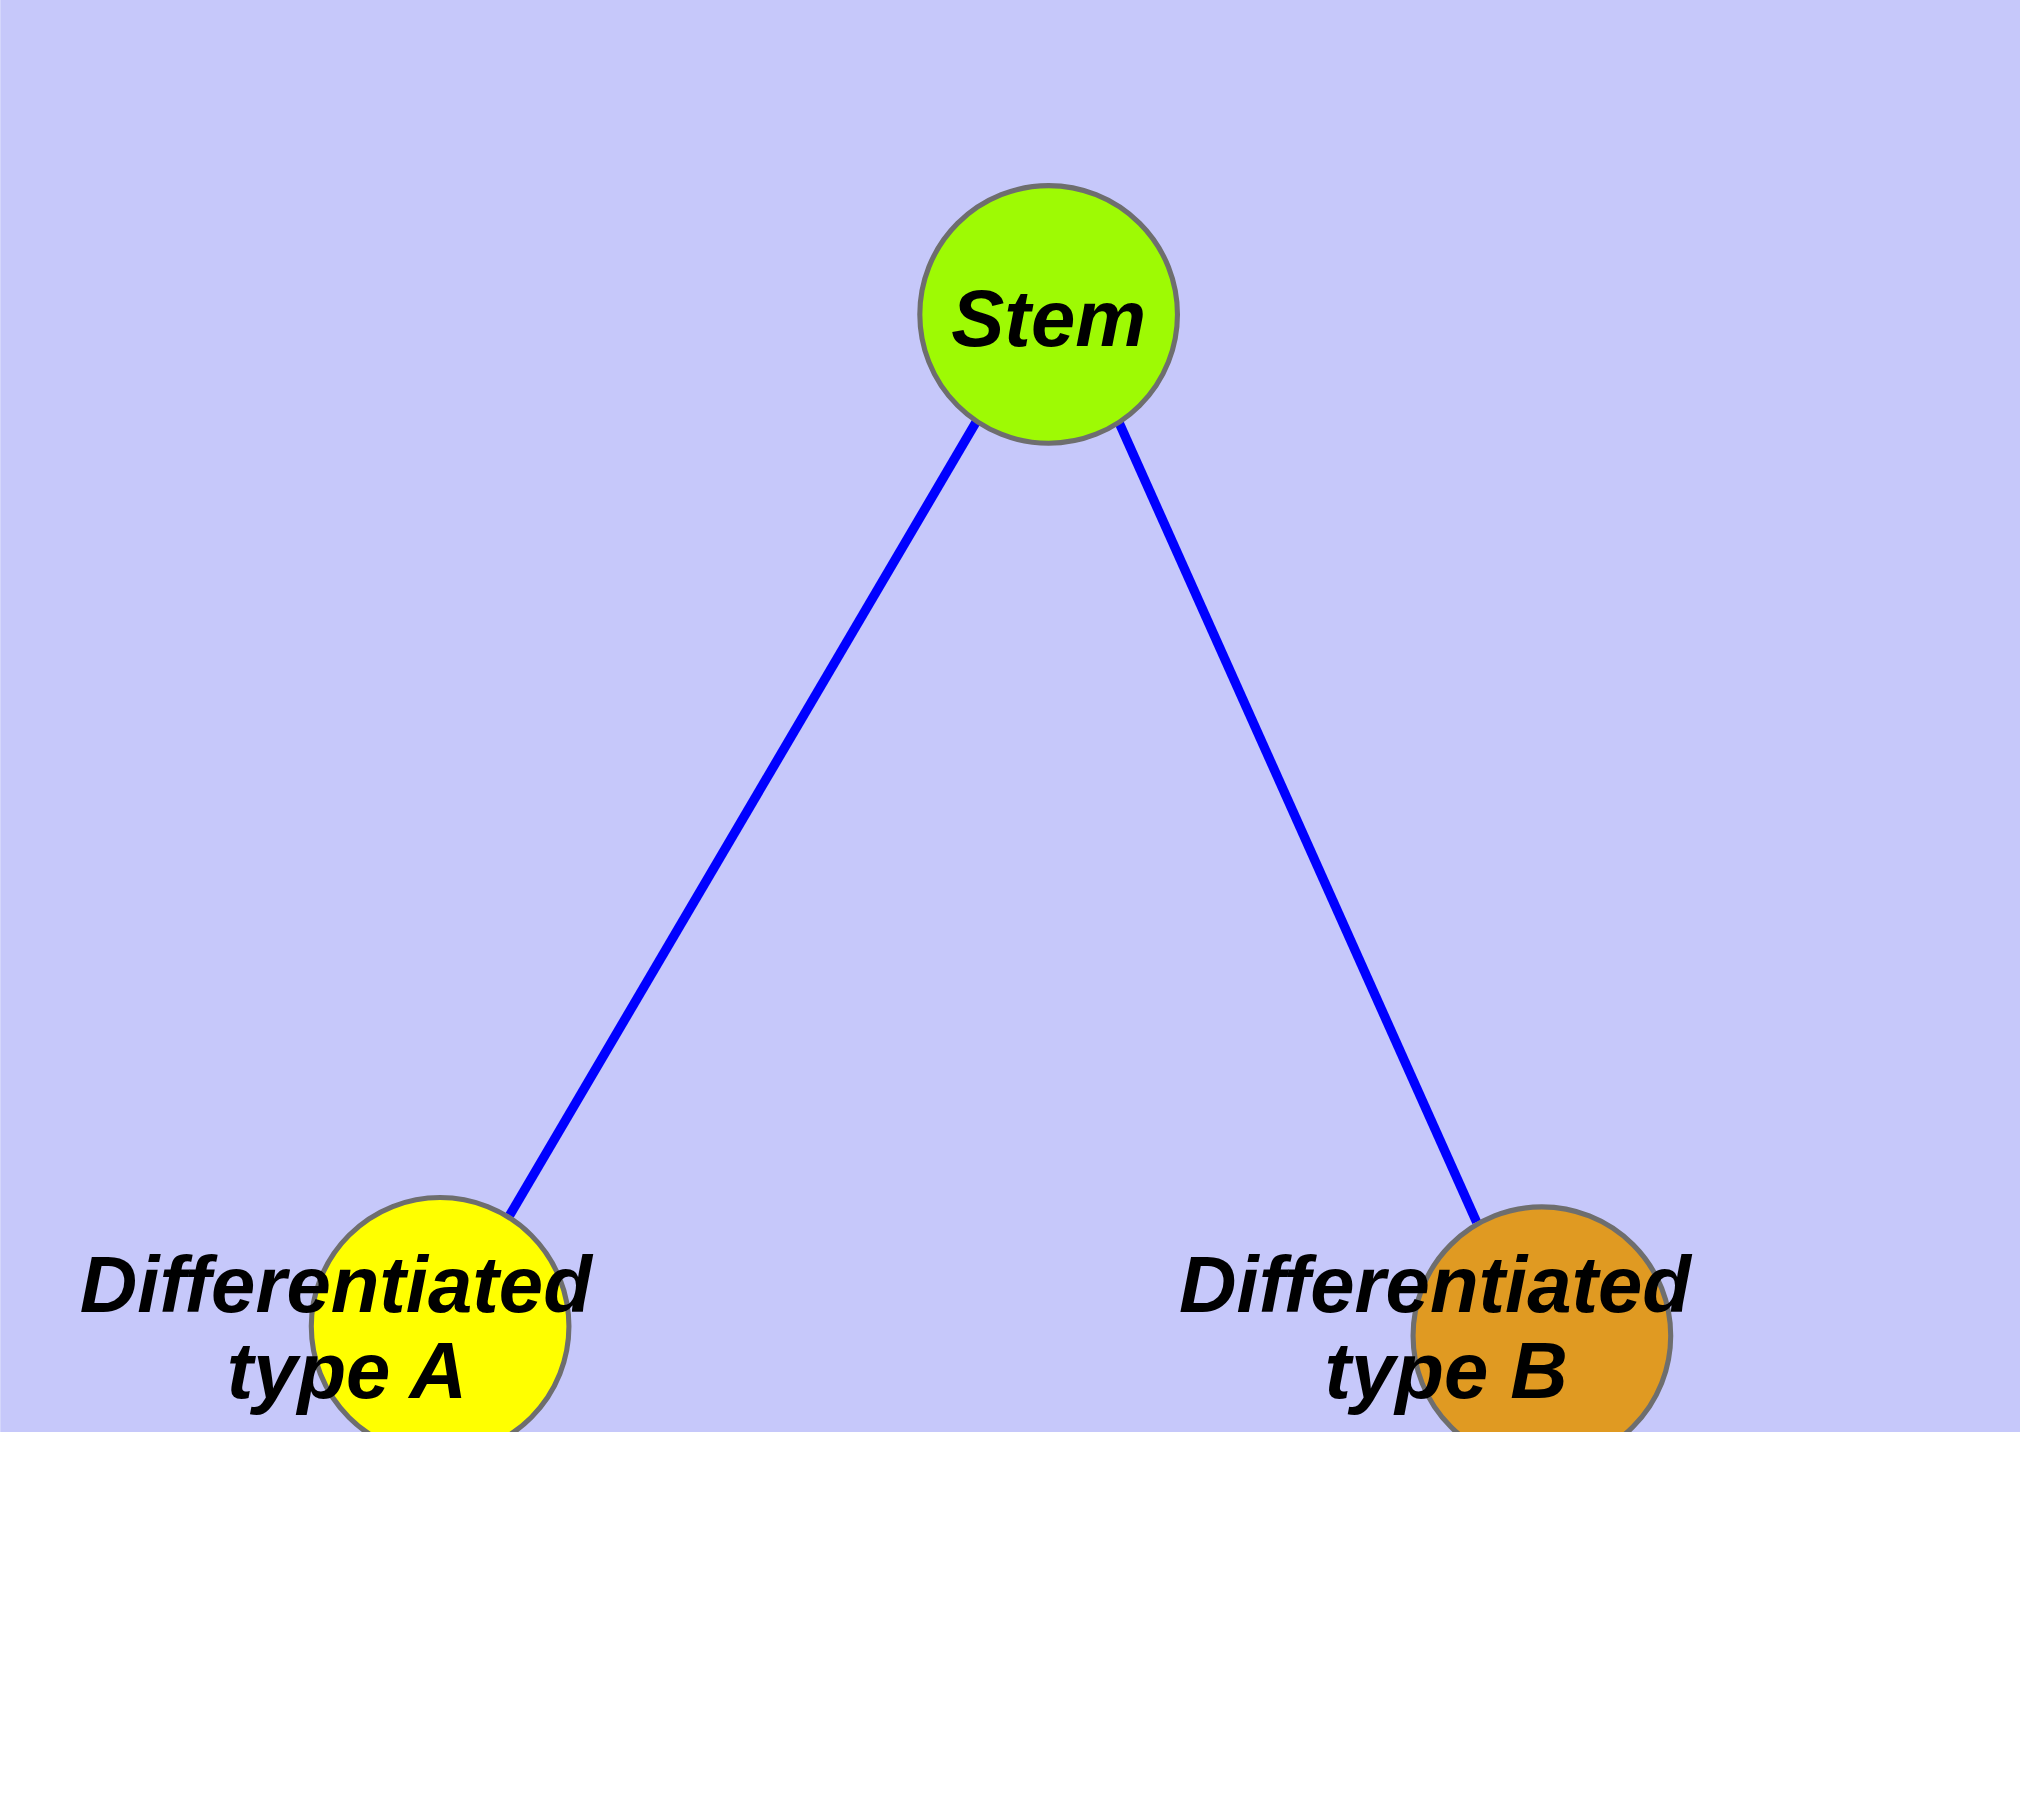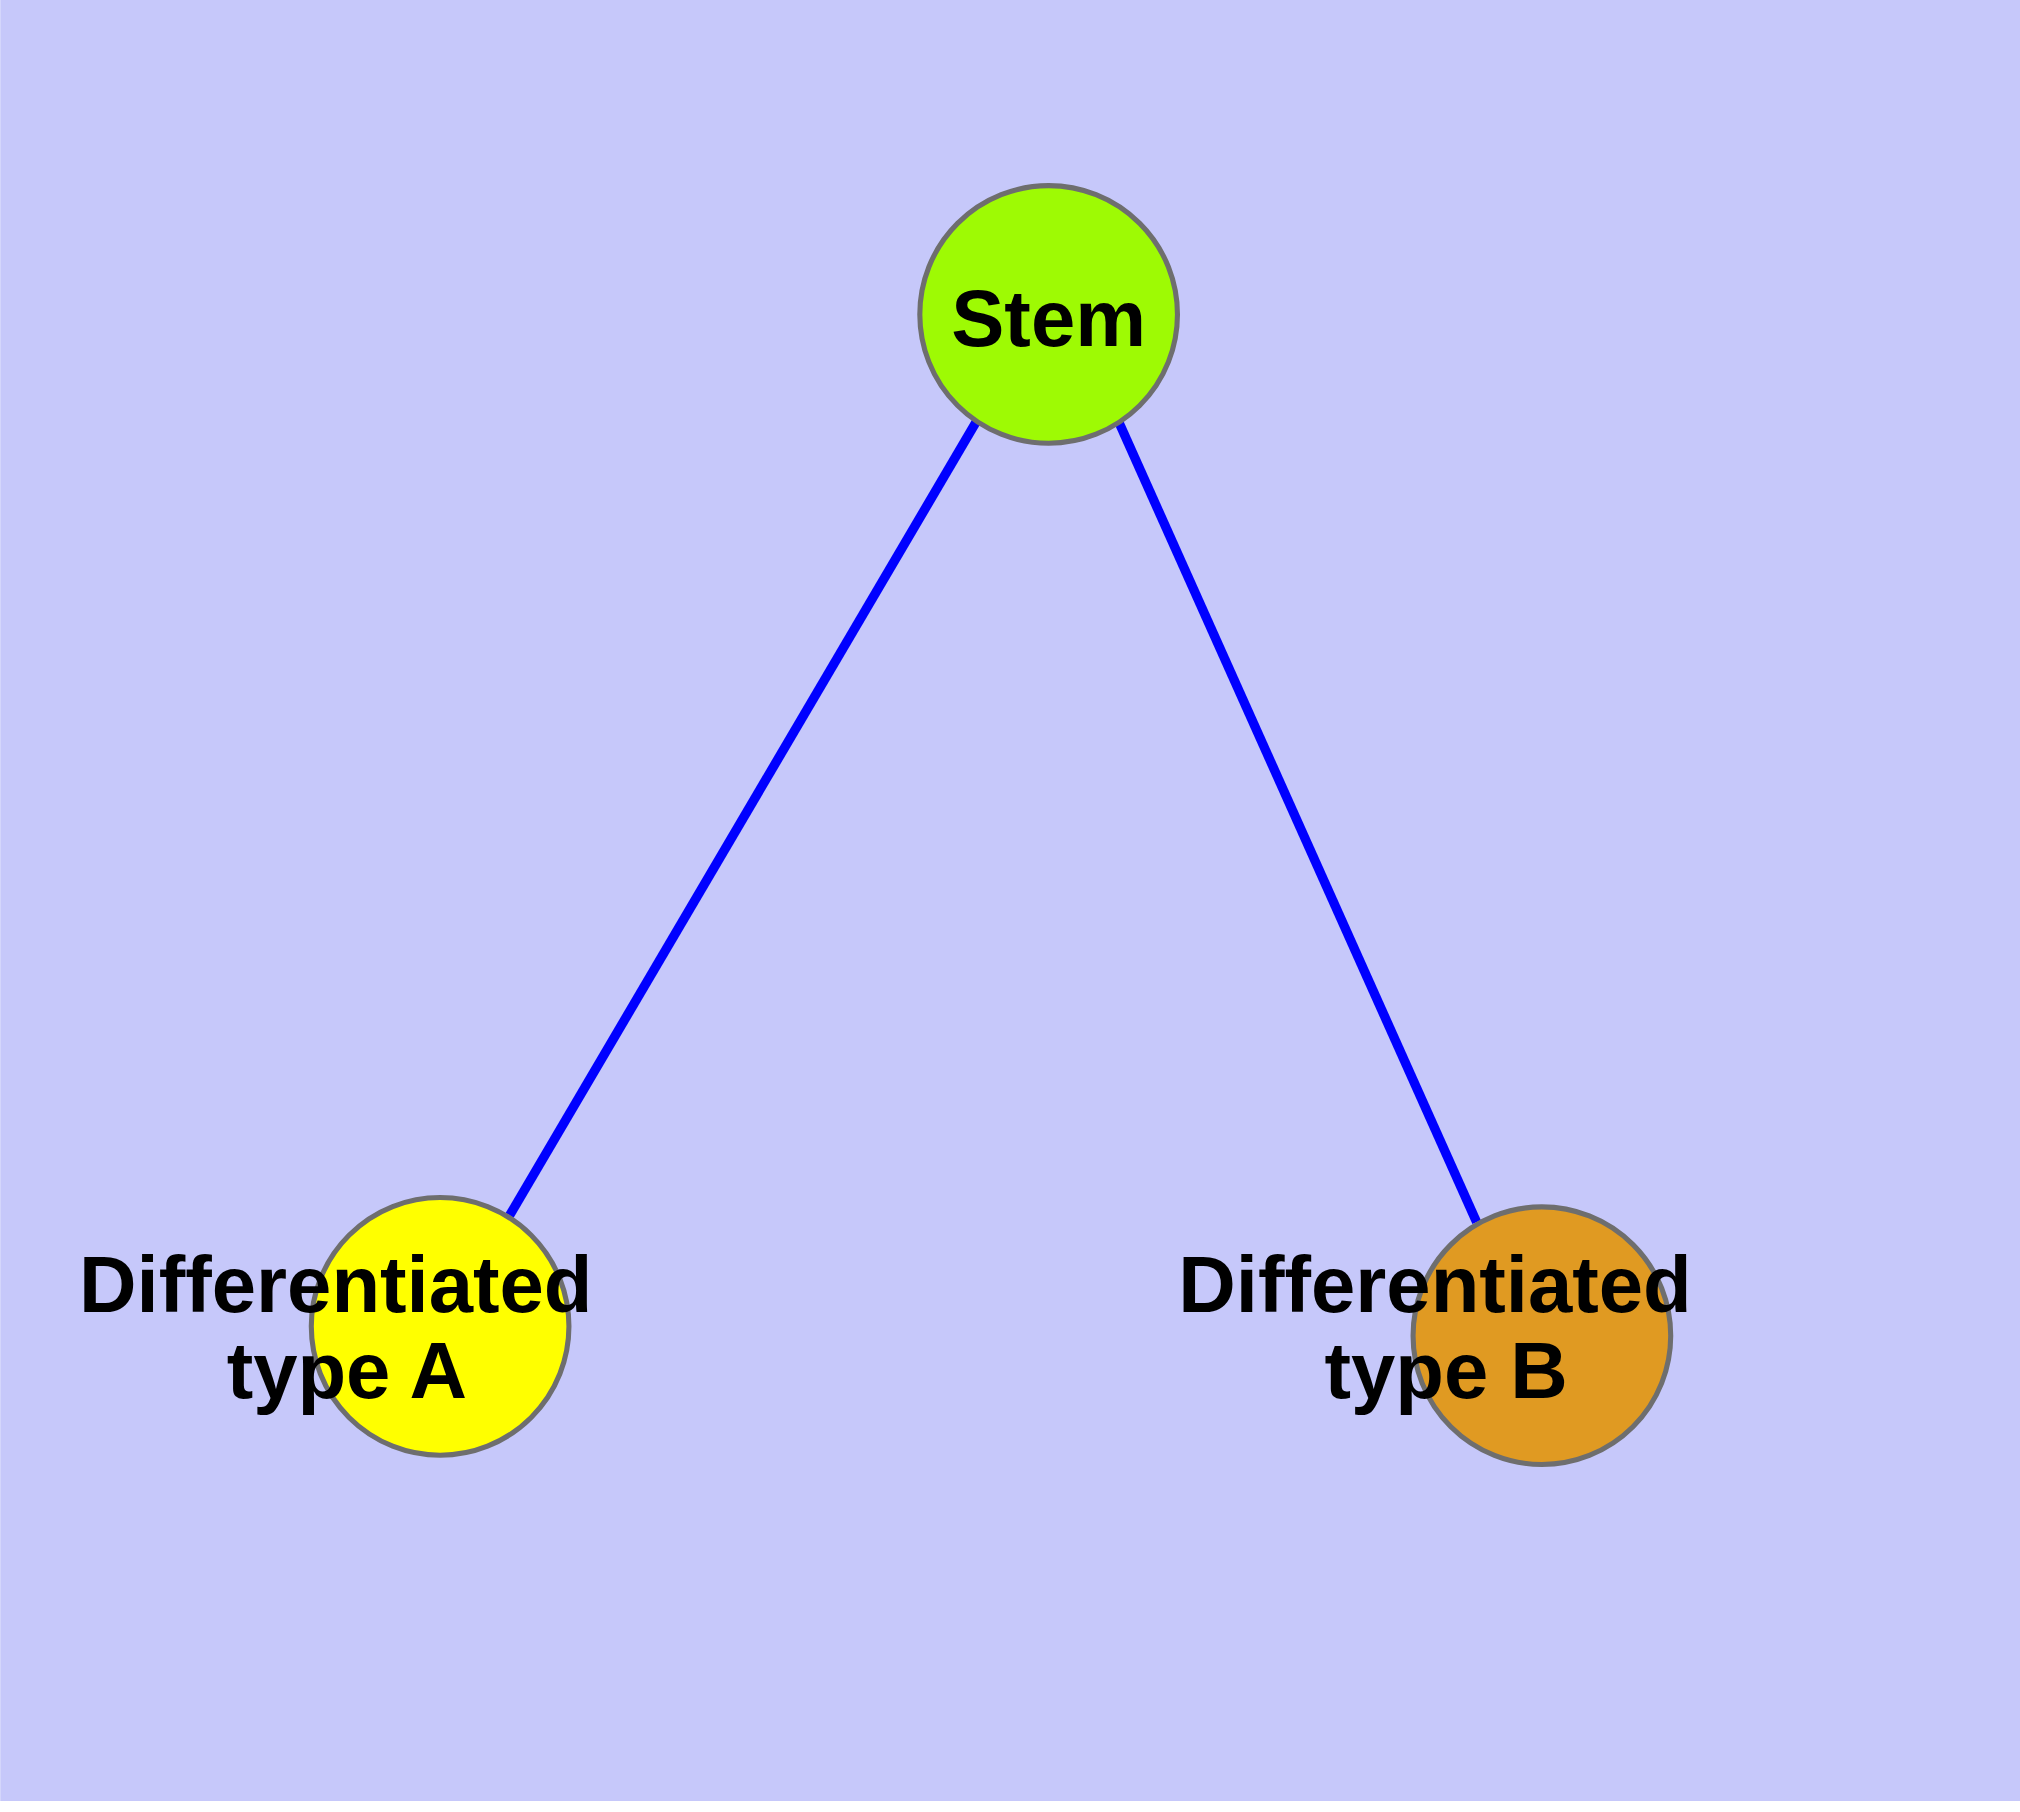--- a/index.html
+++ b/index.html
@@ -3,23 +3,24 @@
 <meta charset="utf-8">
 <style>
   html, body {
     margin: 0;
     padding: 0;
     background: #ffffff;
   }
   #canvas {
     position: relative;
     width: 2021px;
-    height: 1801px;
+    height: 1432px;
     overflow: hidden;
     font-family: "Liberation Sans", sans-serif;
+    font-style: italic;
   }
   #graph-svg {
     display: block;
     width: 2021px;
     height: 1812px;
   }
   .node-label {
     font-family: "Liberation Sans", sans-serif;
     font-weight: bold;
     text-anchor: middle;

